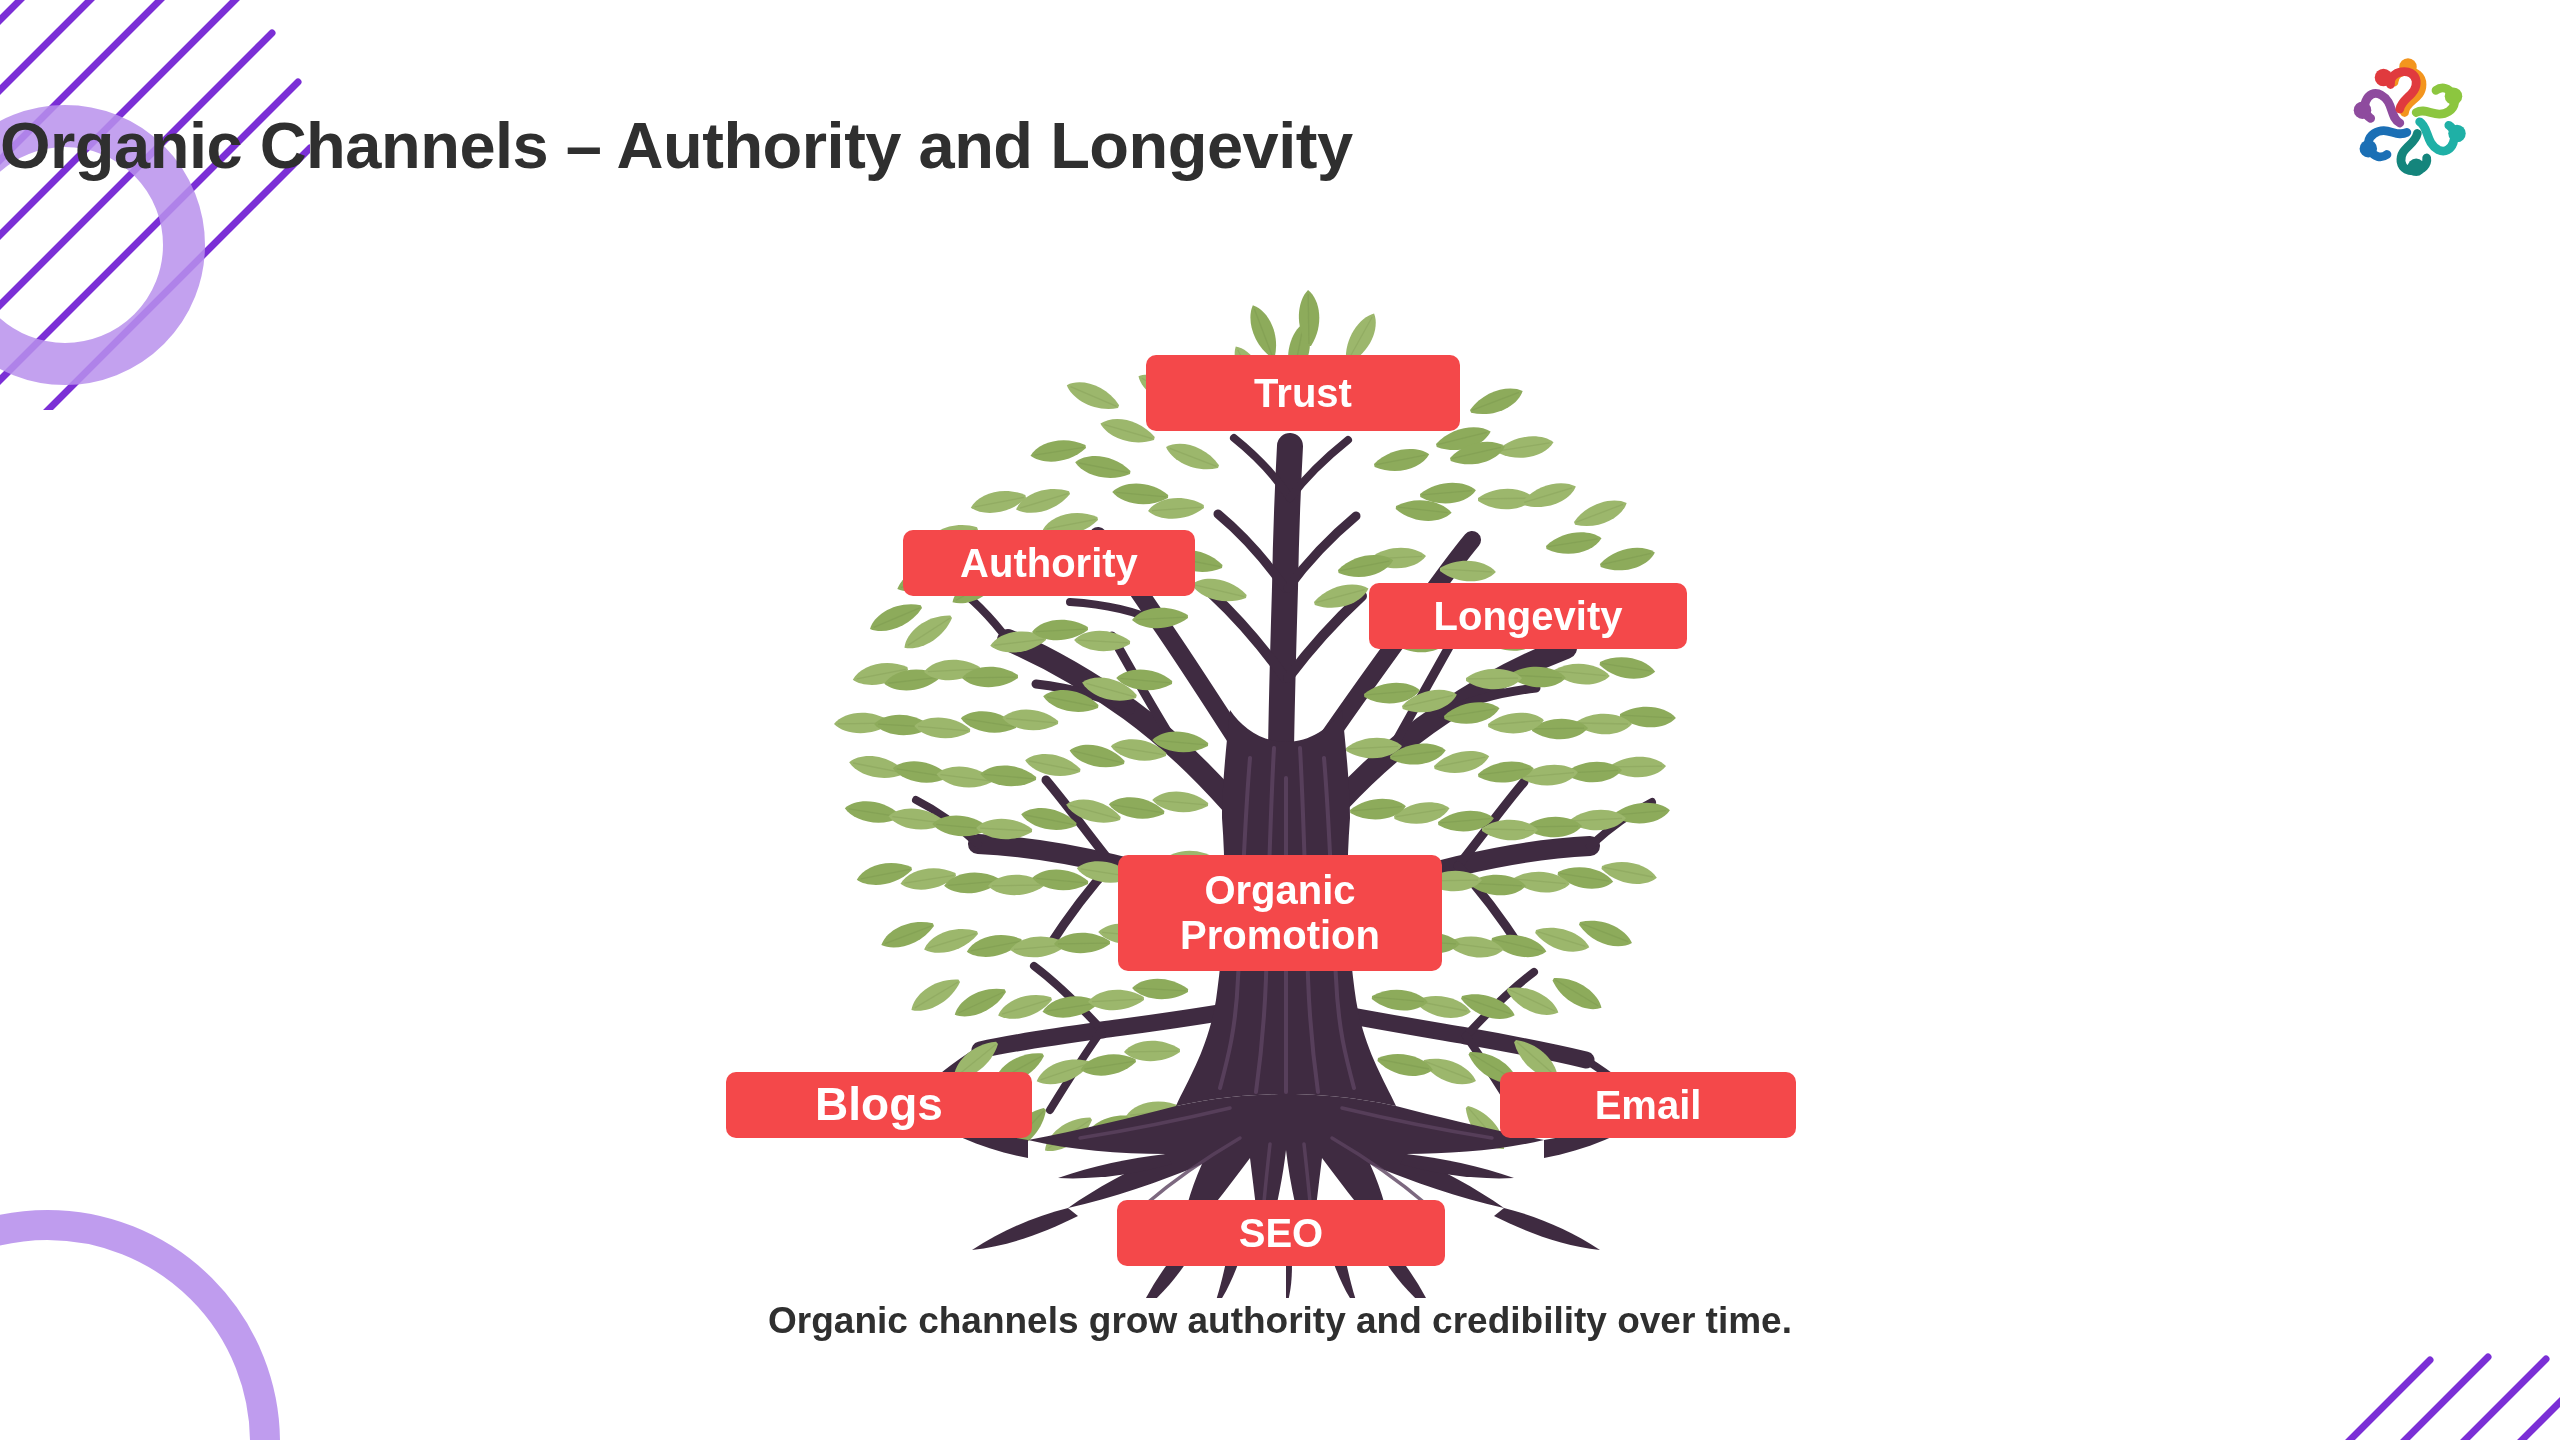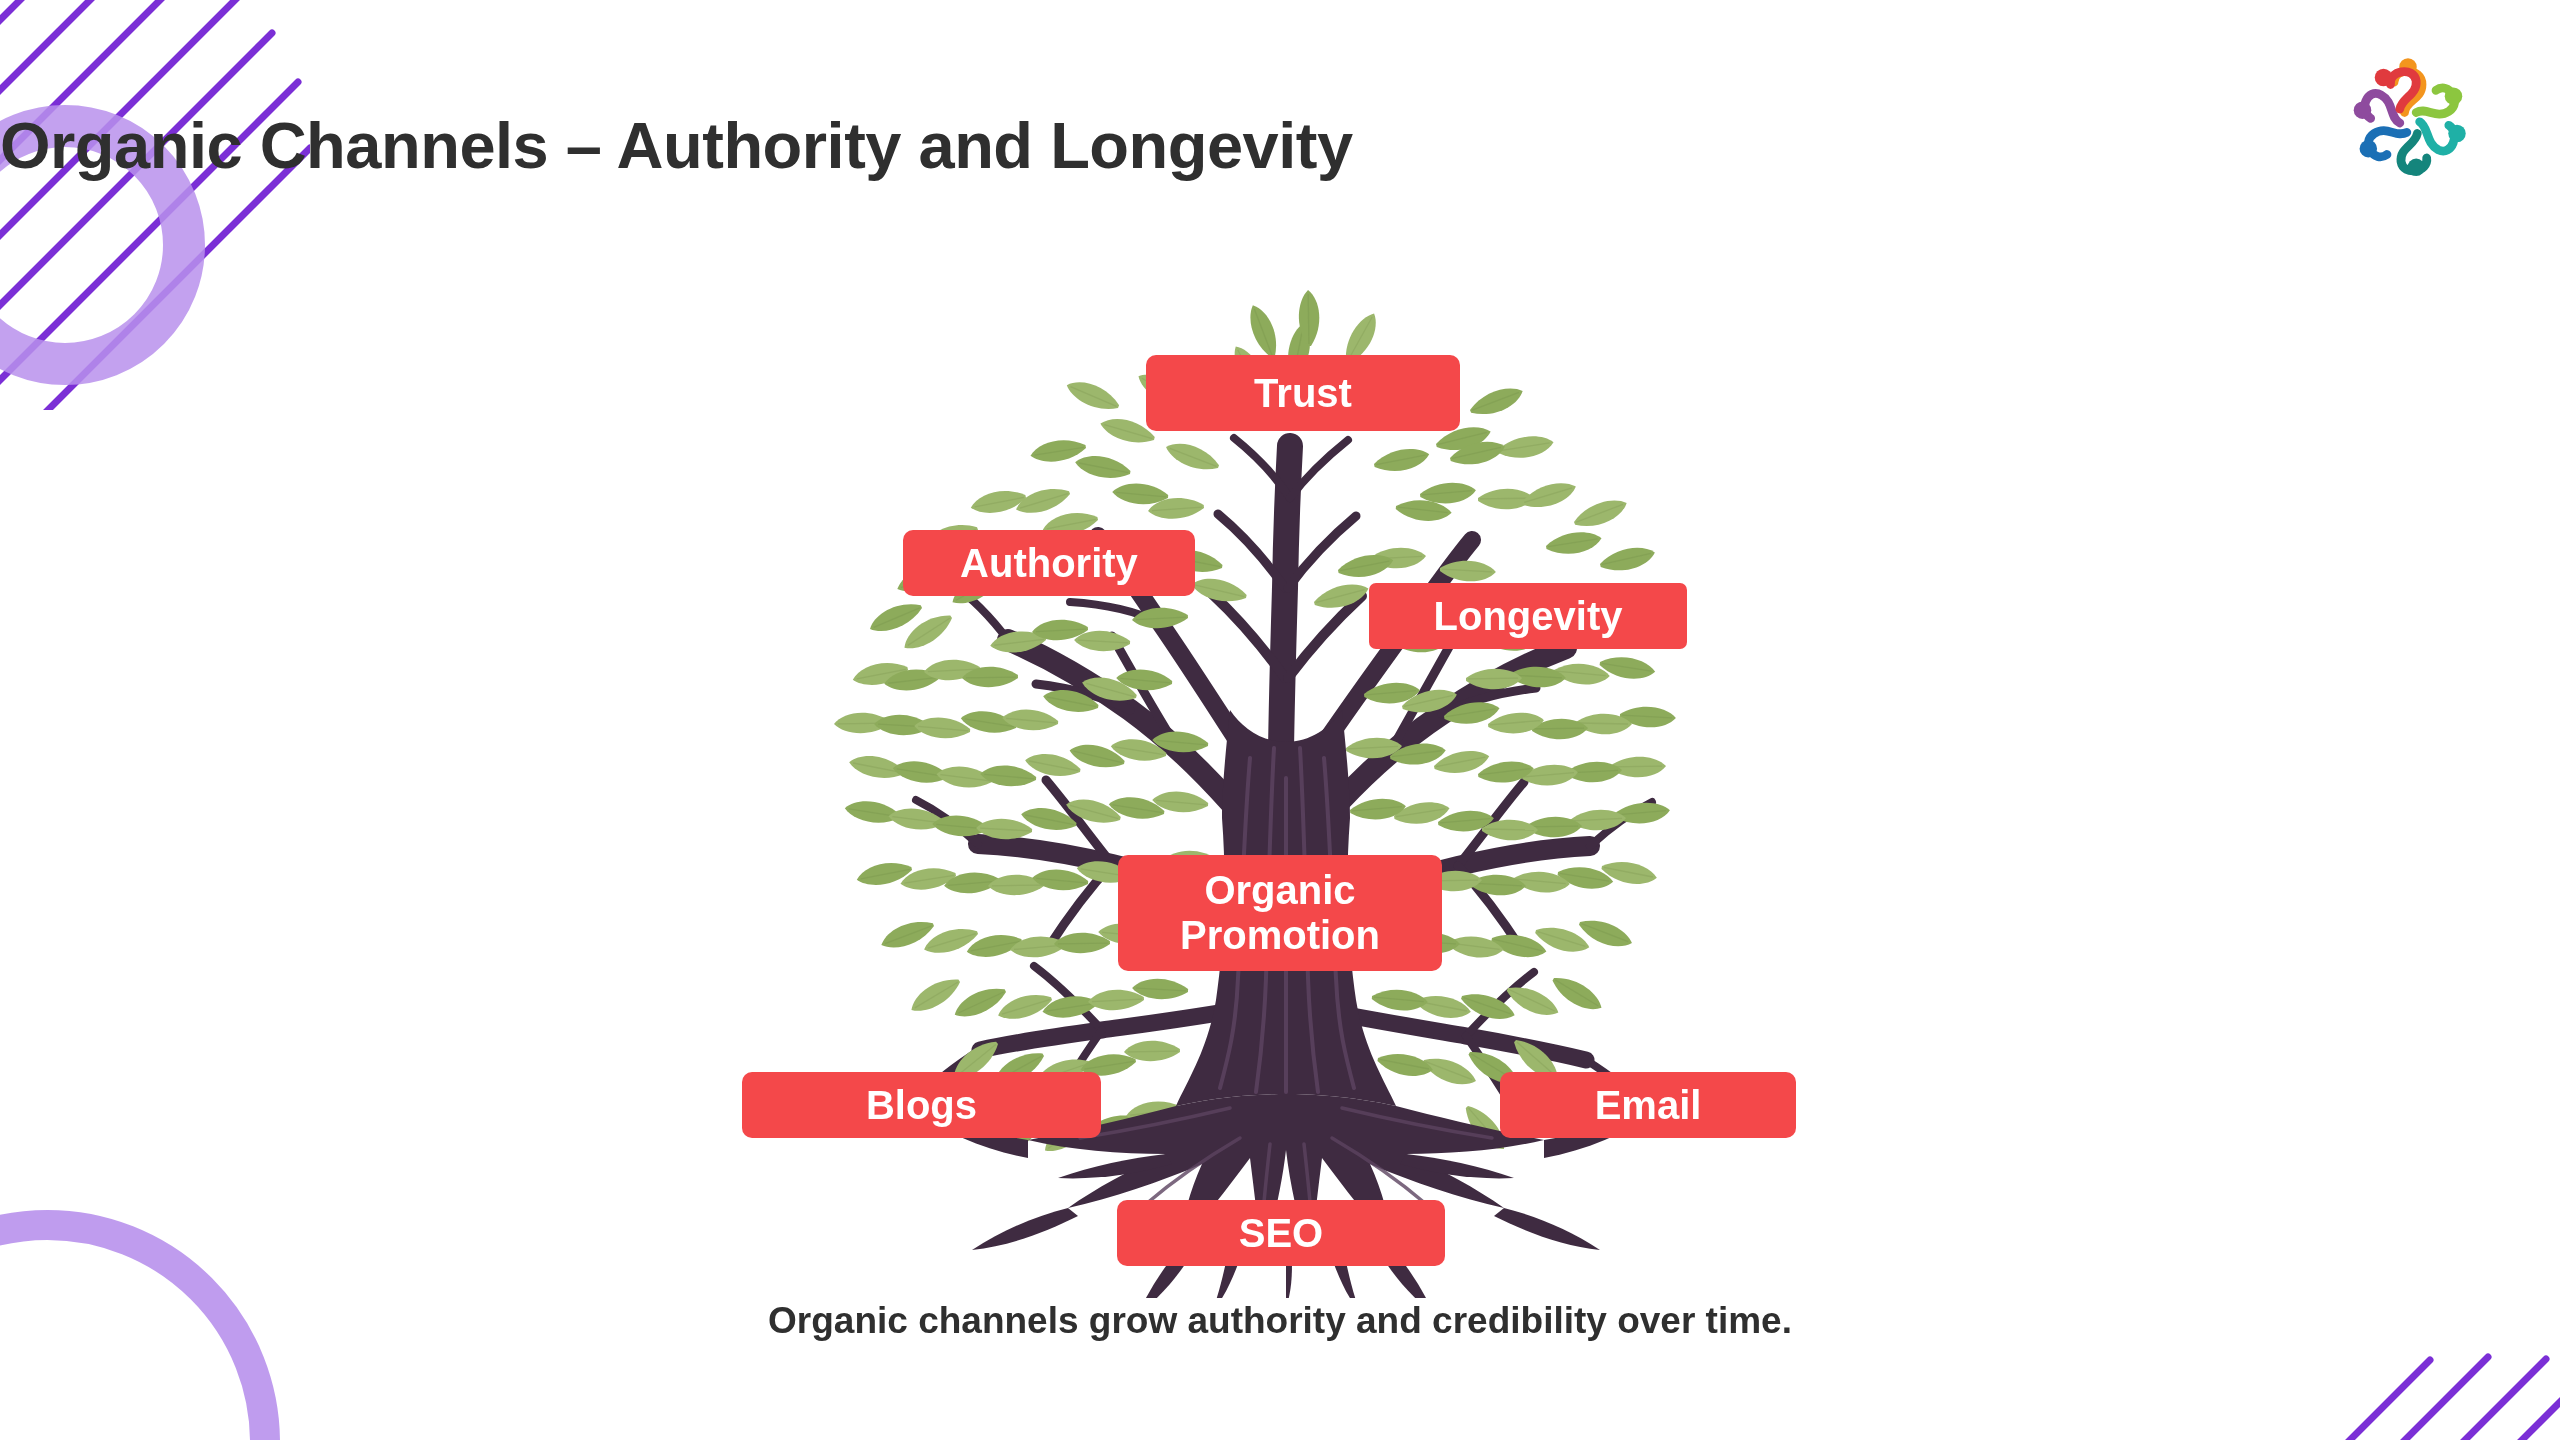--- a/index.html
+++ b/index.html
@@ -62,23 +62,23 @@
     display:flex;
     align-items:center;
     justify-content:center;
     text-align:center;
     line-height:1.12;
     box-shadow:0 0 0 rgba(0,0,0,0);
     white-space:pre-line;
   }
   #label-trust     { left:1146px; top:355px;  width:314px; height:76px;  font-size:40px; }
   #label-authority { left:903px;  top:530px;  width:292px; height:66px;  font-size:40px; }
-  #label-longevity { left:1369px; top:583px;  width:318px; height:66px;  font-size:40px;border-radius:7px; }
+  #label-longevity { left:1369px; top:583px;  width:318px; height:66px;  font-size:40px; }
   #label-organic   { left:1118px; top:855px;  width:324px; height:116px; font-size:40px; }
-  #label-blogs     { left:742px;  top:1072px; width:359px; height:66px;  font-size:40px; }
+  #label-blogs     { left:726px;  top:1072px; width:306px; height:66px;  font-size:46px; }
   #label-email     { left:1500px; top:1072px; width:296px; height:66px;  font-size:40px; }
   #label-seo       { left:1117px; top:1156px; width:328px; height:66px;  font-size:40px;margin-top:44px; }
 
   
   #slide-caption {
     position:absolute;
     left:0; right:0; top:1300px;
     text-align:center;
     font-size:37px;
     font-weight:bold;

